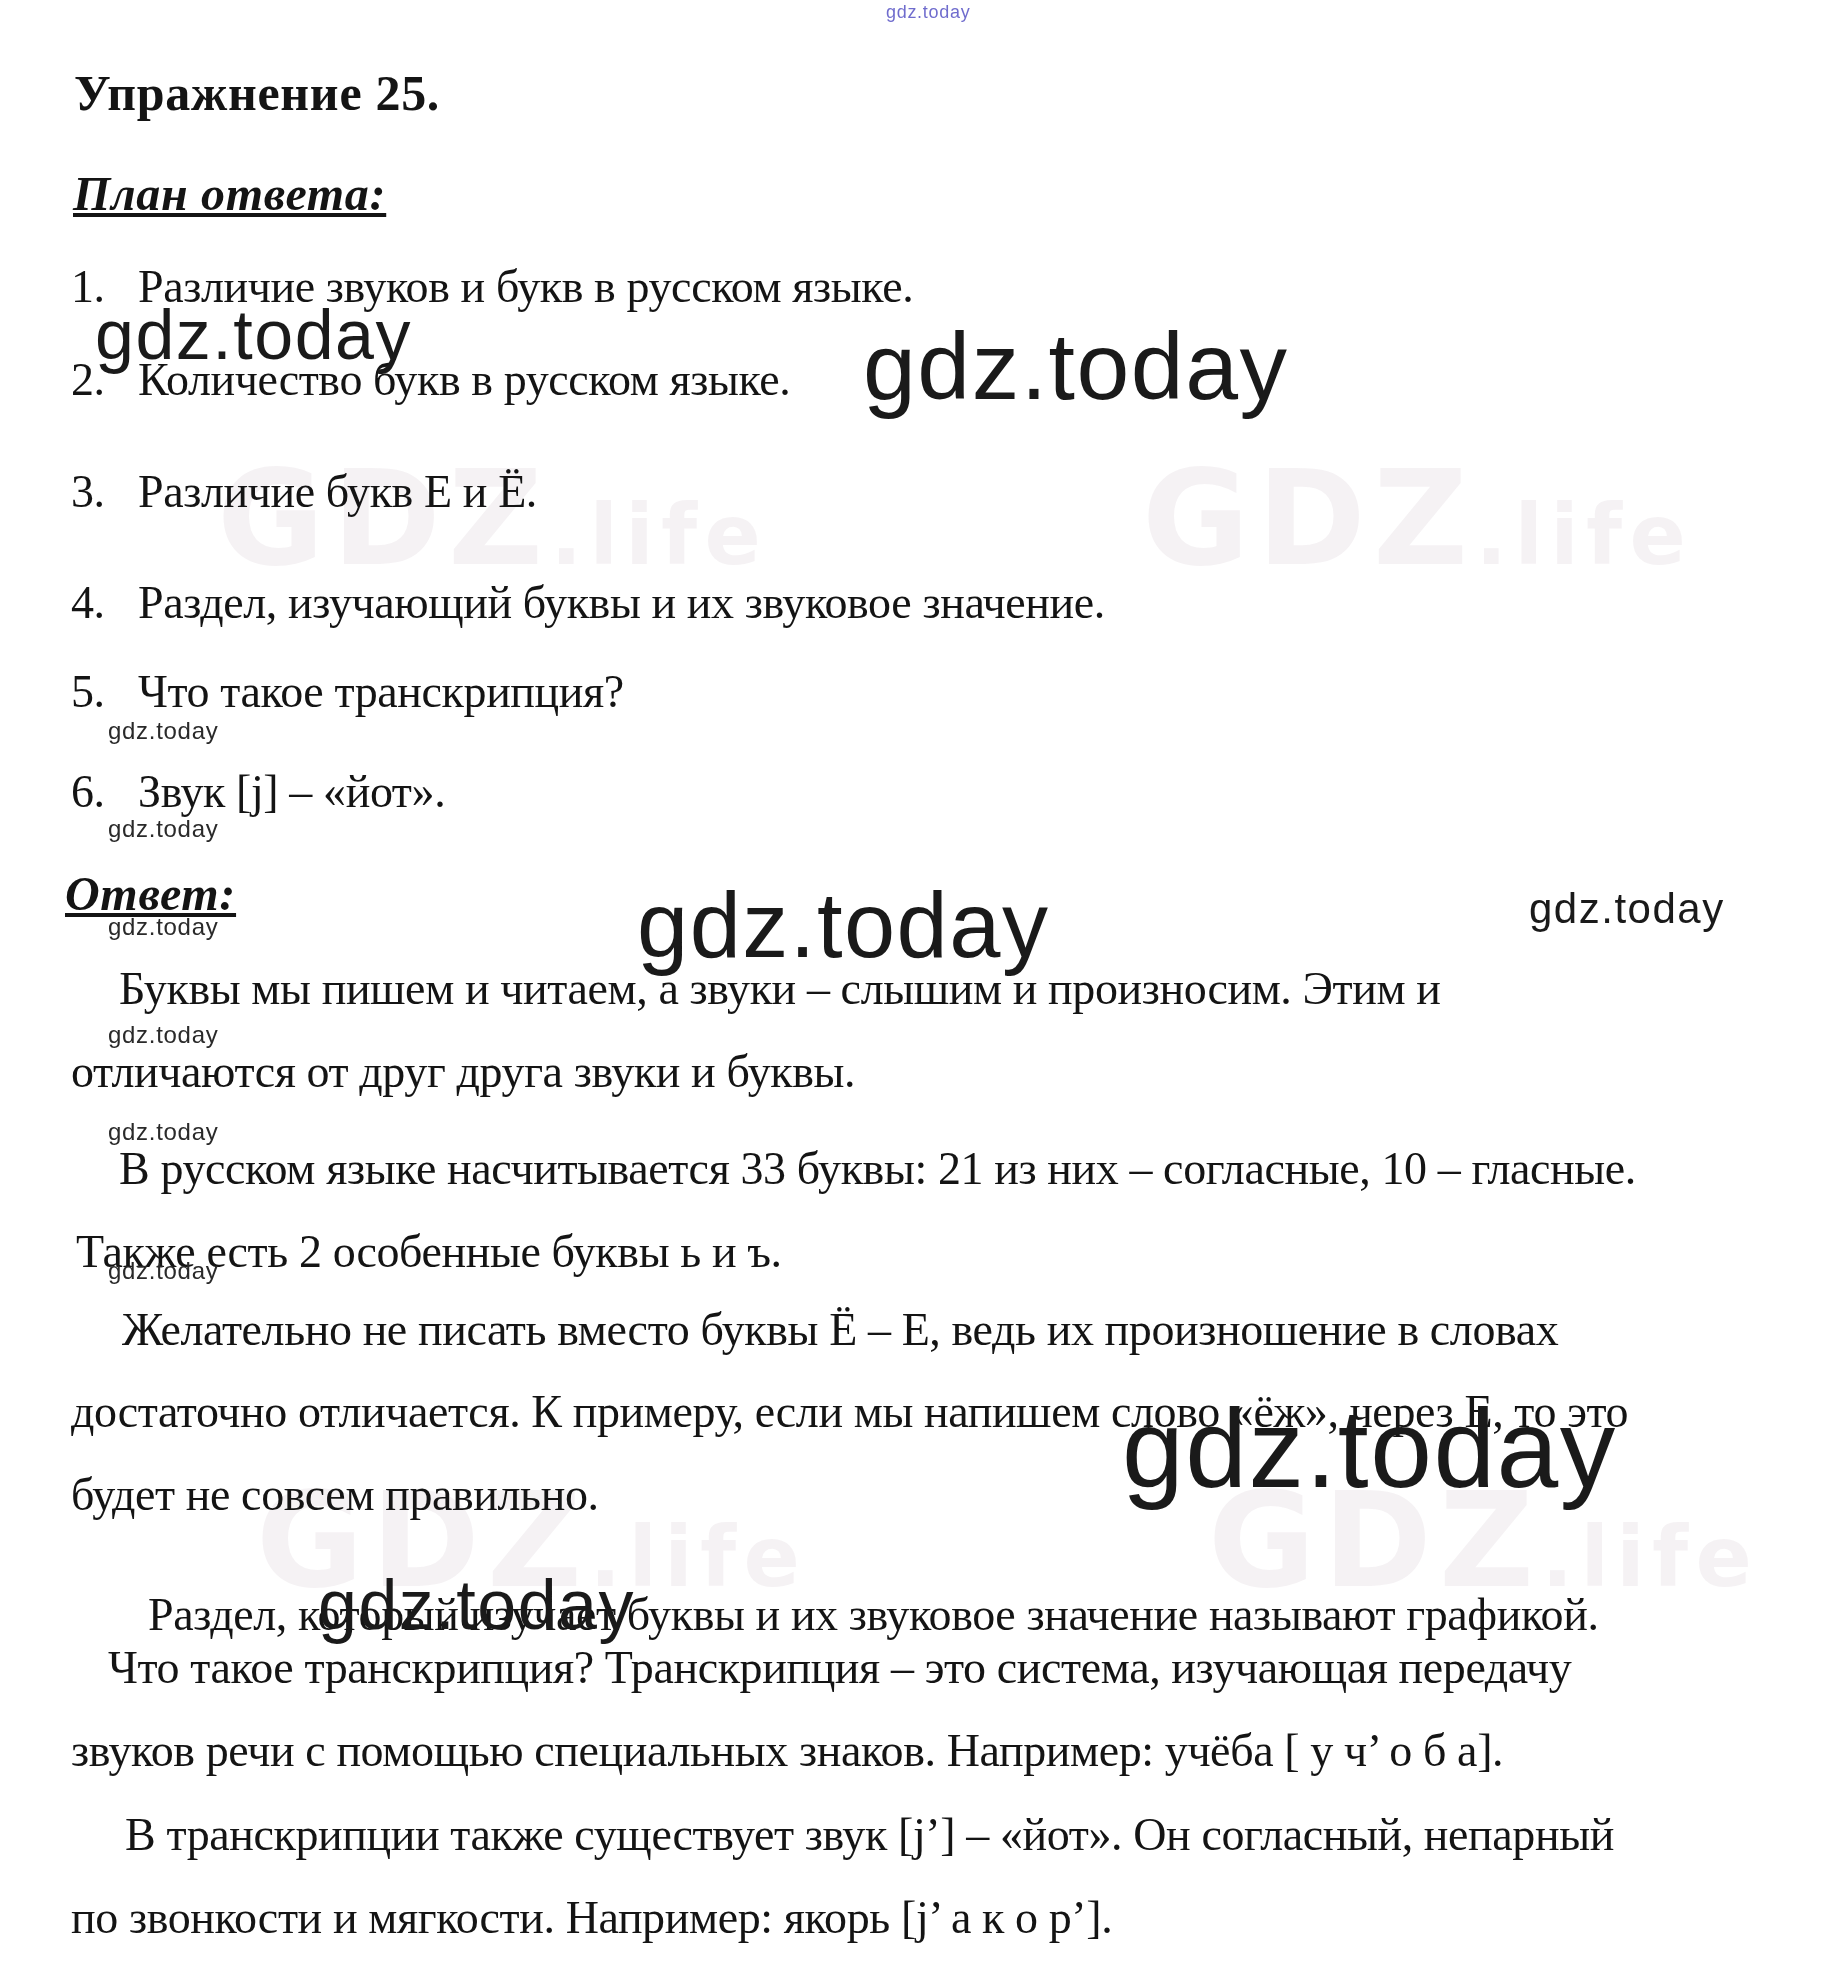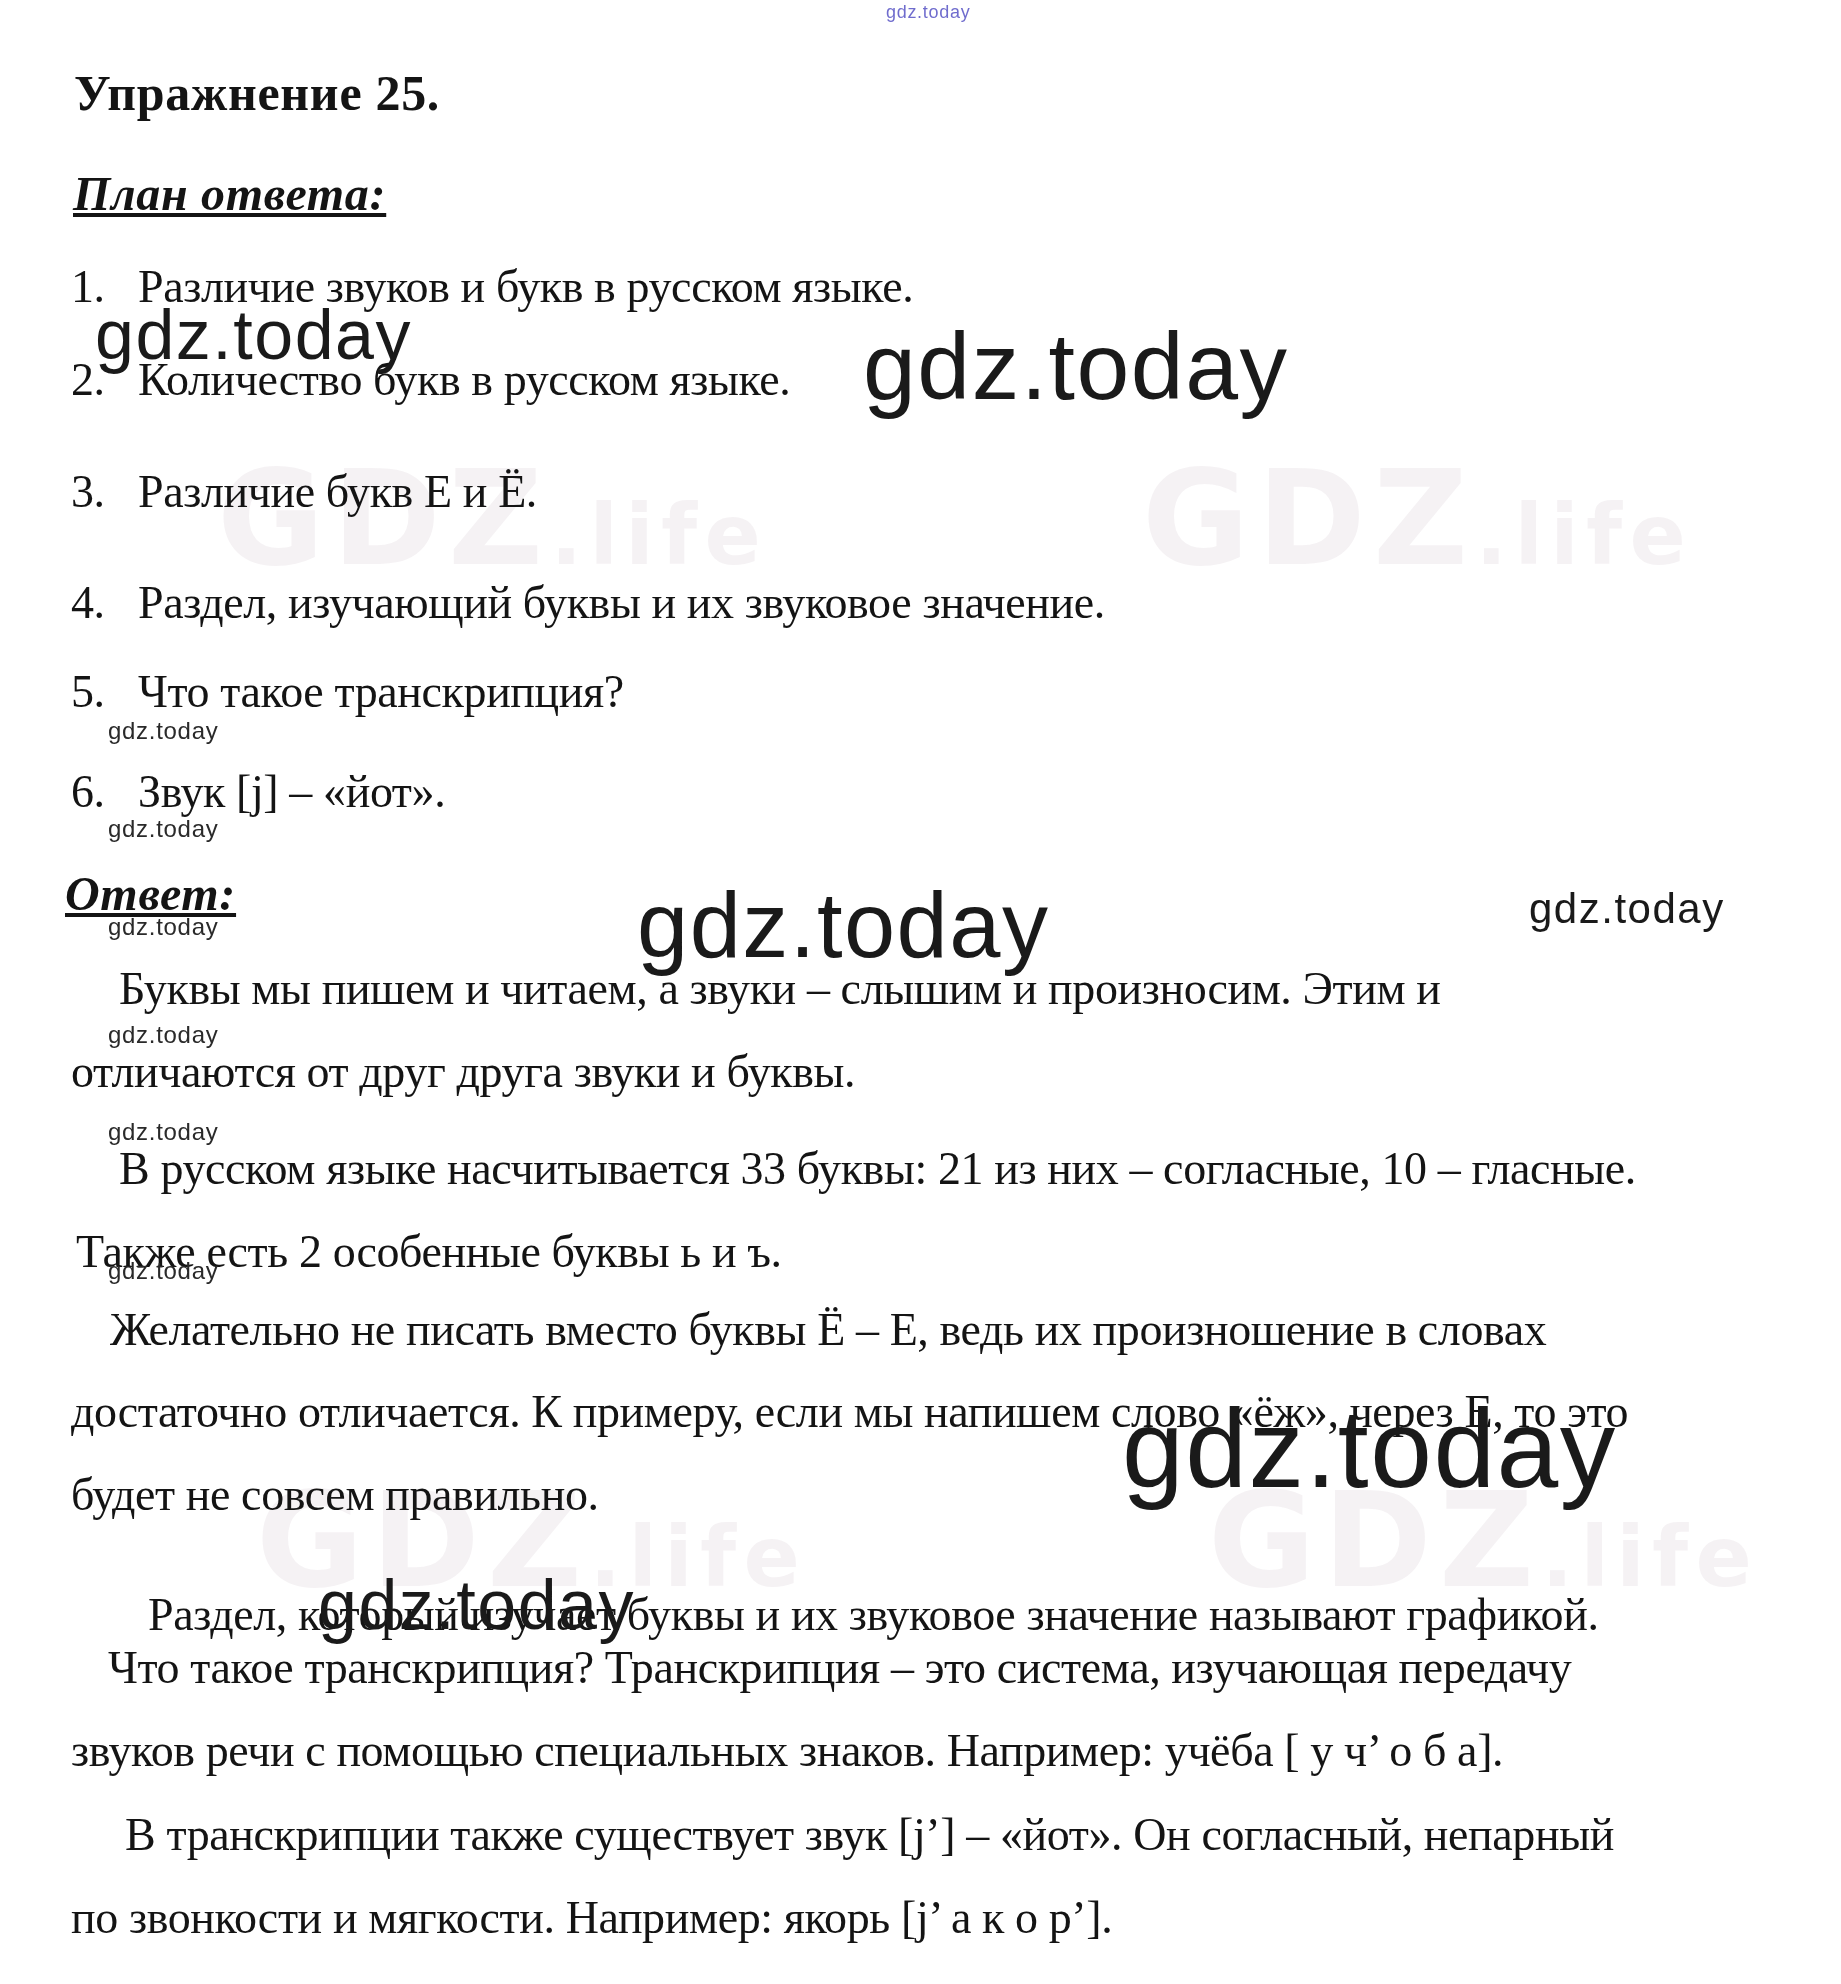--- a/index.html
+++ b/index.html
@@ -93,21 +93,21 @@
   </div>
 
   <div class="txt heading" style="left:65px;top:866px;">Ответ:</div>
 
   <div class="txt bodyline" style="left:111px;top:962px;margin-left:8px;">Буквы мы пишем и читаем, а звуки – слышим и произносим. Этим и</div>
   <div class="txt bodyline" style="left:71px;top:1045px;">отличаются от друг друга звуки и буквы.</div>
 
   <div class="txt bodyline" style="left:119px;top:1142px;">В русском языке насчитывается 33 буквы: 21 из них – согласные, 10 – гласные.</div>
   <div class="txt bodyline" style="left:68px;top:1225px;margin-left:8px;">Также есть 2 особенные буквы ь и ъ.</div>
 
-  <div class="txt bodyline" style="left:110px;top:1303px;text-align:right;">Желательно не писать вместо буквы Ё – Е, ведь их произношение в словах</div>
+  <div class="txt bodyline" style="left:122px;top:1303px;text-align:right;">Желательно не писать вместо буквы Ё – Е, ведь их произношение в словах</div>
   <div class="txt bodyline" style="left:71px;top:1385px;">достаточно отличается. К примеру, если мы напишем слово «ёж», через Е, то это</div>
   <div class="txt bodyline" style="left:71px;top:1468px;">будет не совсем правильно.</div>
 
   <div class="txt bodyline" style="left:148px;top:1548px;margin-top:40px;">Раздел, который изучает буквы и их звуковое значение называют графикой.</div>
 
   <div class="txt bodyline" style="left:108px;top:1641px;">Что такое транскрипция? Транскрипция – это система, изучающая передачу</div>
   <div class="txt bodyline" style="left:71px;top:1724px;">звуков речи с помощью специальных знаков. Например: учёба [ у ч’ о б а].</div>
 
   <div class="txt bodyline" style="left:125px;top:1808px;">В транскрипции также существует звук [j’] – «йот». Он согласный, непарный</div>
   <div class="txt bodyline" style="left:71px;top:1891px;">по звонкости и мягкости. Например: якорь [j’ а к о р’].</div>

